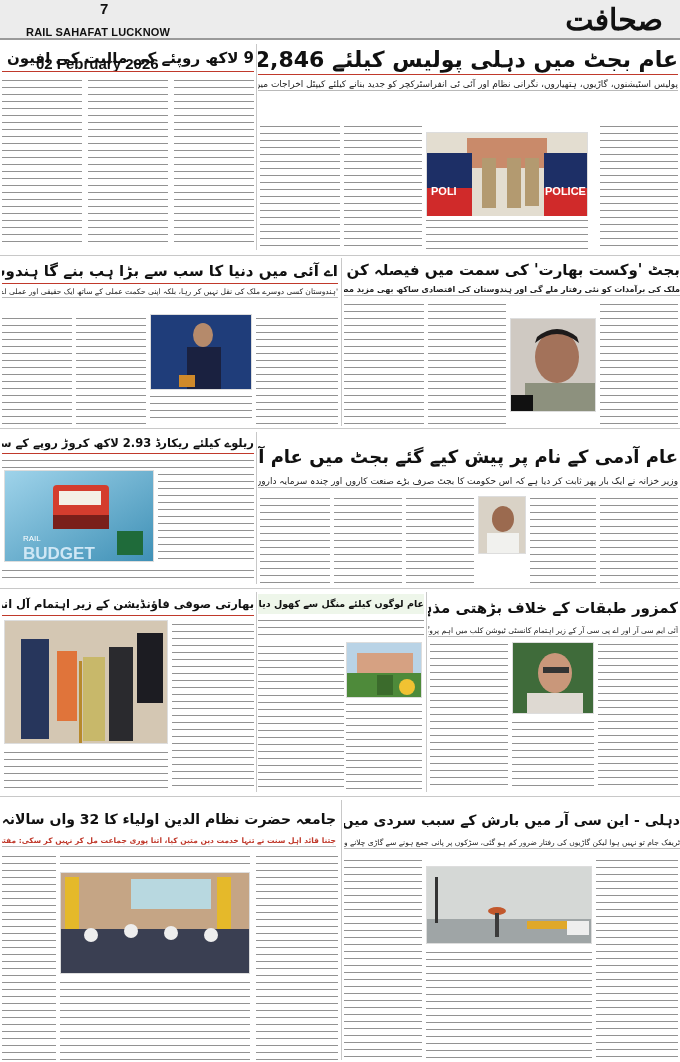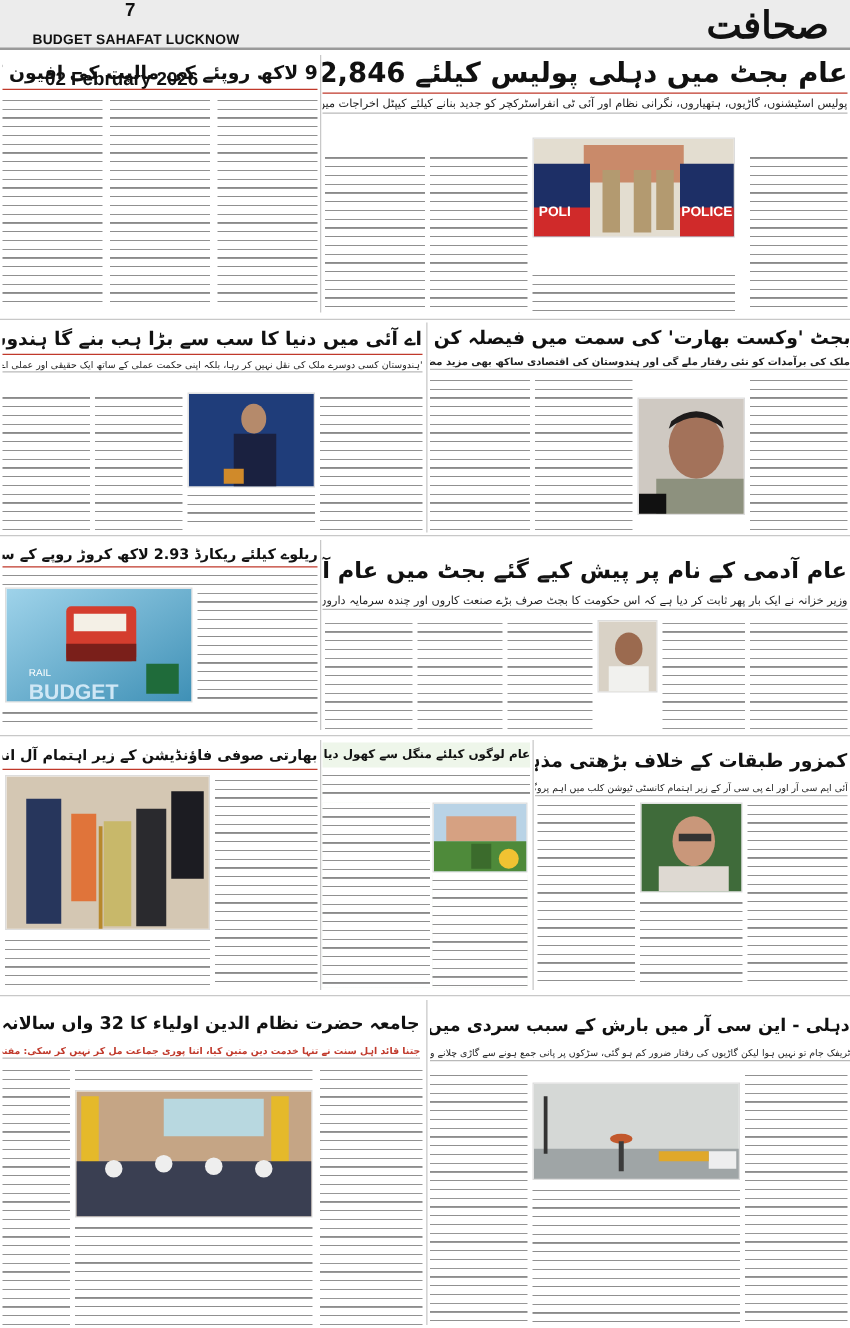--- a/index.html
+++ b/index.html
@@ -20,28 +20,28 @@
   .vline { position: absolute; width: 1px; background: #c8c8c8; }
   .hline { position: absolute; height: 1px; background: #c8c8c8; }
   .green-tint { background-color: #eef6ea; }
 </style>
 </head>
 <body>
 
 <div class="abs masthead"></div>
 <div class="abs pageno">7</div>
 <div class="abs date">02 February 2026</div>
-<div class="abs paper">BUDGET SAHAFAT LUCKNOW</div>
+<div class="abs paper">RAIL SAHAFAT LUCKNOW</div>
 <div class="abs logo">صحافت</div>
 
 <div class="abs hl rule-red" style="left:258px;top:45px;width:420px;height:30px;font-size:22px;line-height:30px;">عام بجٹ میں دہلی پولیس کیلئے 12,846 کروڑ روپے مختص</div>
 <div class="abs sub rule-gray" style="left:258px;top:77px;width:420px;height:14px;font-size:9px;line-height:14px;">پولیس اسٹیشنوں، گاڑیوں، ہتھیاروں، نگرانی نظام اور آئی ٹی انفراسٹرکچر کو جدید بنانے کیلئے کیپٹل اخراجات میں بھی اضافہ</div>
 
 <div class="col lines" style="left:600px;top:122px;width:78px;height:130px;"></div>
-<div class="photo" style="left:426px;top:110px;width:162px;height:80px;">
+<div class="photo" style="left:426px;top:132px;width:162px;height:108px;">
   <svg width="162" height="92">
     <rect width="162" height="92" fill="#e3ddd0"></rect>
     <rect x="40" y="5" width="80" height="30" fill="#c98a6a"></rect>
     <rect x="0" y="20" width="45" height="72" fill="#1d2f66"></rect>
     <rect x="0" y="55" width="45" height="37" fill="#d02a2a"></rect>
     <text x="4" y="62" font-size="11" font-weight="bold" fill="#fff" font-family="Liberation Sans, sans-serif">POLI</text>
     <rect x="117" y="20" width="45" height="72" fill="#1d2f66"></rect>
     <rect x="117" y="55" width="45" height="37" fill="#d02a2a"></rect>
     <text x="118" y="62" font-size="11" font-weight="bold" fill="#fff" font-family="Liberation Sans, sans-serif">POLICE</text>
     <rect x="55" y="25" width="14" height="50" fill="#b39a70"></rect>

